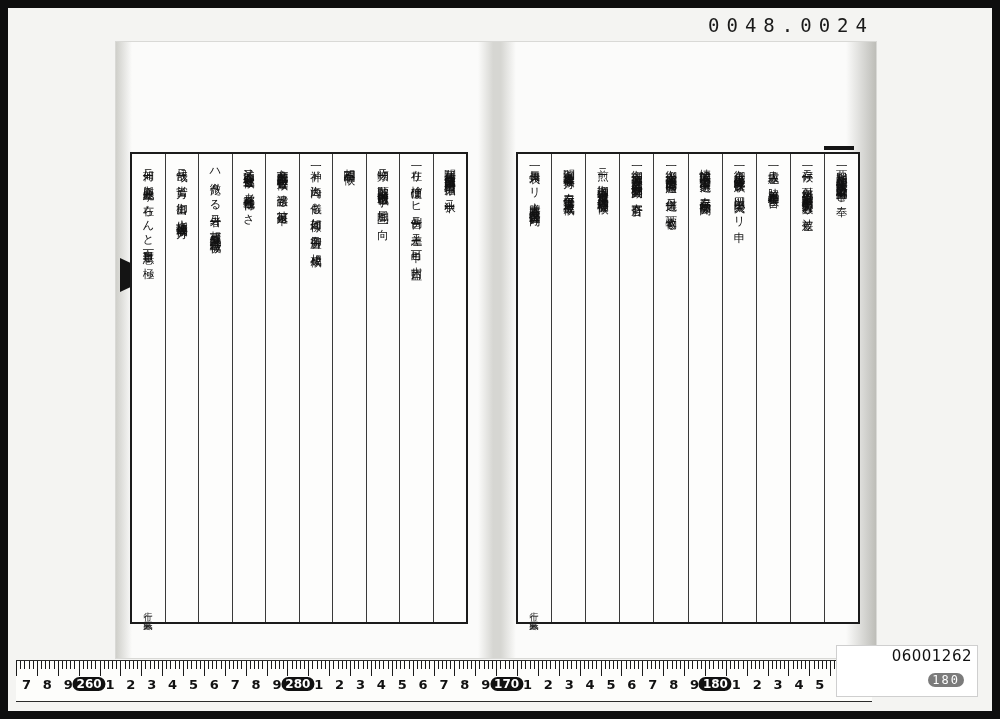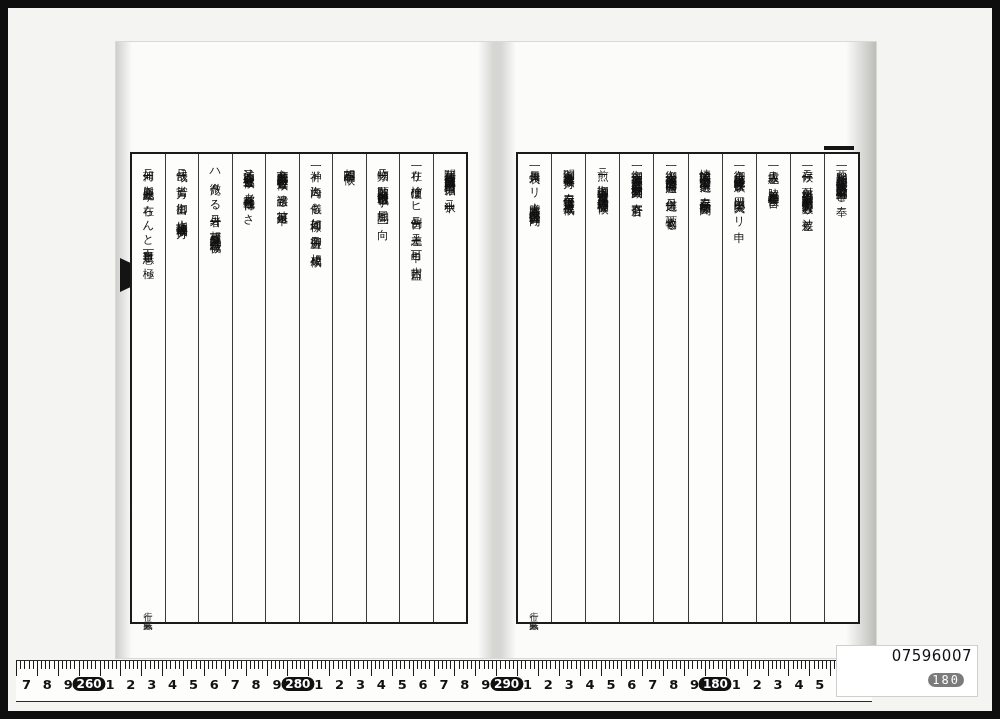--- a/index.html
+++ b/index.html
@@ -198,20 +198,21 @@
     background:#111; color:#fff; border-radius:8px; padding:0 4px;
   }
 </style>
 </head>
 <body>
 
 <div id="root">
   <div class="photo-frame">
     <div class="photo-inner">
 
+      <div class="top-code">0048.0024</div>
 
       <div class="book">
         <div class="book-shadow-left"></div>
         <div class="book-shadow-right"></div>
         <div class="gutter"></div>
 
         <div class="bind-tab l1"></div>
         <div class="bind-top"></div>
         <div class="bind-tab r1"></div>
         <div class="bind-tab r2"></div>
@@ -514,21 +515,21 @@
             <div class="rnum hl" style="left: 281.854px;">280</div>
             <div class="rnum" style="left: 302.732px;">1</div>
             <div class="rnum" style="left: 323.61px;">2</div>
             <div class="rnum" style="left: 344.488px;">3</div>
             <div class="rnum" style="left: 365.366px;">4</div>
             <div class="rnum" style="left: 386.244px;">5</div>
             <div class="rnum" style="left: 407.122px;">6</div>
             <div class="rnum" style="left: 428px;">7</div>
             <div class="rnum" style="left: 448.878px;">8</div>
             <div class="rnum" style="left: 469.756px;">9</div>
-            <div class="rnum hl" style="left: 490.634px;">290</div>
+            <div class="rnum hl" style="left: 490.634px;">170</div>
             <div class="rnum" style="left: 511.512px;">1</div>
             <div class="rnum" style="left: 532.39px;">2</div>
             <div class="rnum" style="left: 553.268px;">3</div>
             <div class="rnum" style="left: 574.146px;">4</div>
             <div class="rnum" style="left: 595.024px;">5</div>
             <div class="rnum" style="left: 615.902px;">6</div>
             <div class="rnum" style="left: 636.78px;">7</div>
             <div class="rnum" style="left: 657.659px;">8</div>
             <div class="rnum" style="left: 678.537px;">9</div>
             <div class="rnum hl" style="left: 699.415px;">180</div>
@@ -536,18 +537,18 @@
             <div class="rnum" style="left: 741.171px;">2</div>
             <div class="rnum" style="left: 762.049px;">3</div>
             <div class="rnum" style="left: 782.927px;">4</div>
             <div class="rnum" style="left: 803.805px;">5</div>
             <div class="rnum" style="left: 824.683px;">6</div>
             <div class="rnum" style="left: 845.561px;">7</div>
           </div>
       </div>
 
       <div class="idplate"></div>
-      <div class="idtext">07596007</div>
+      <div class="idtext">06001262</div>
       <div class="idsub"><span class="hl2">180</span></div>
 
     </div>
   </div>
 </div>
 
 </body></html>

